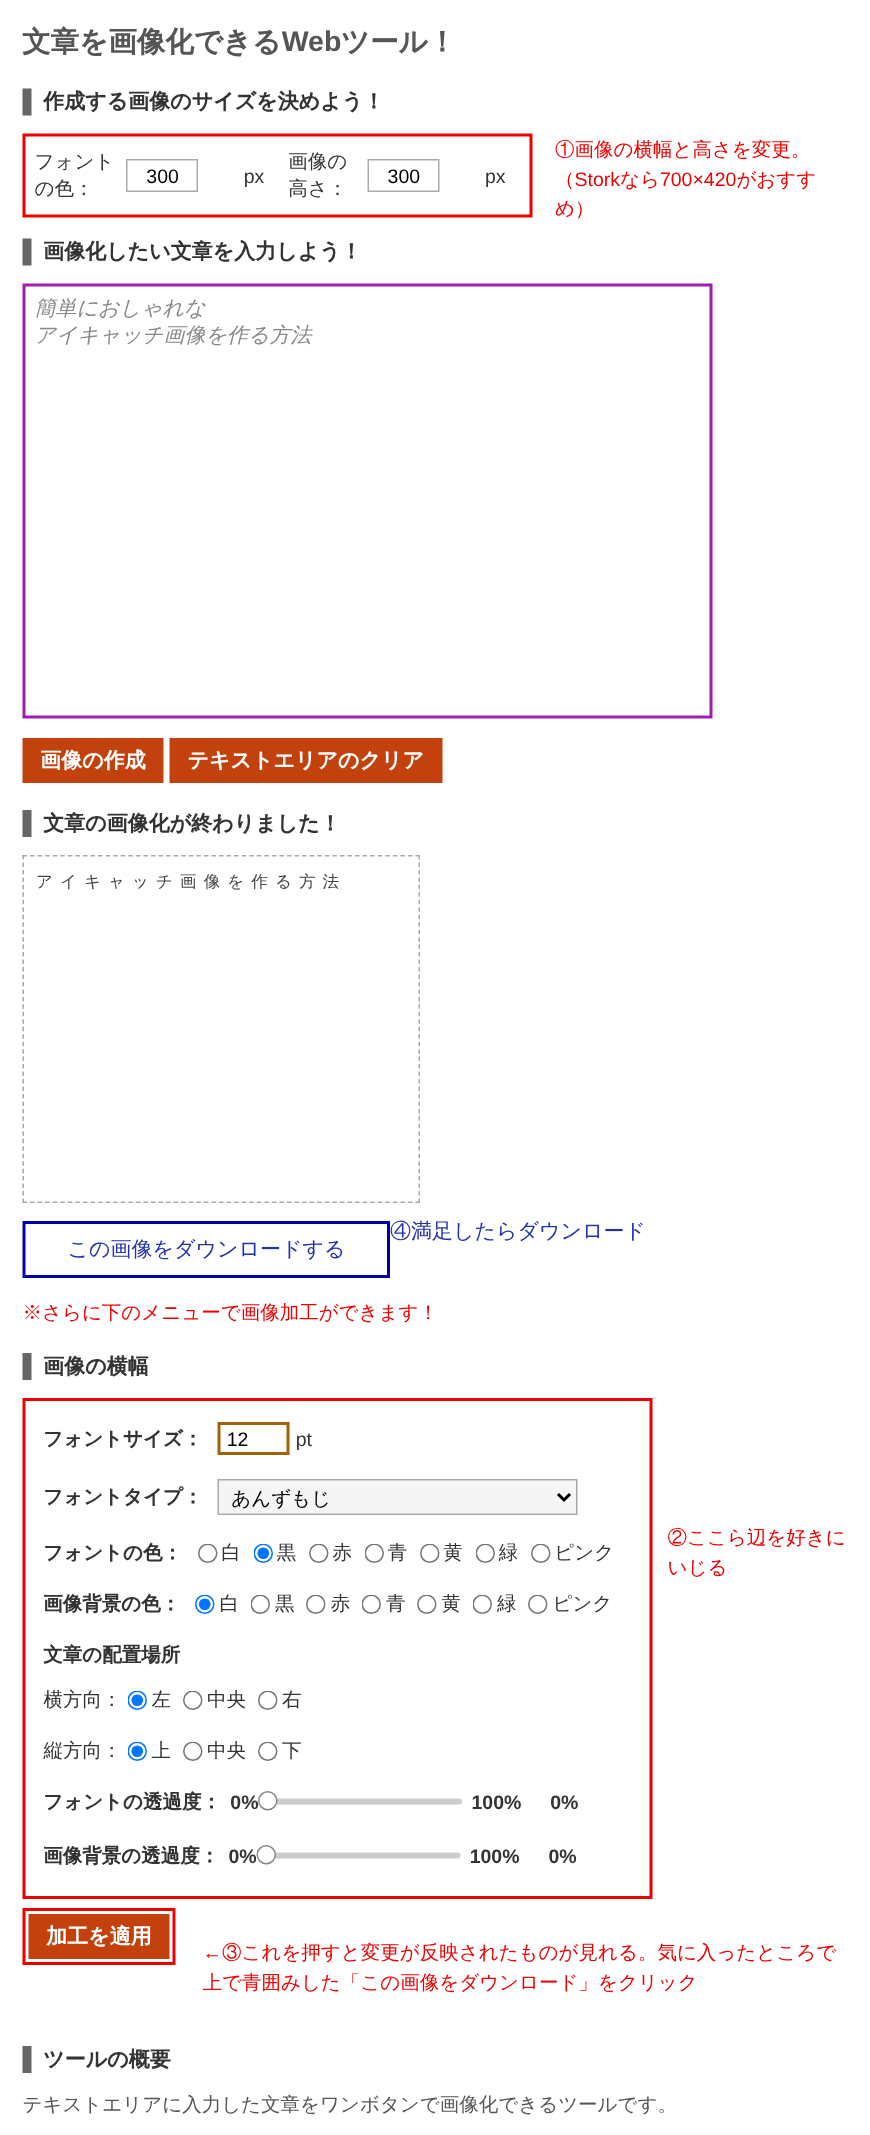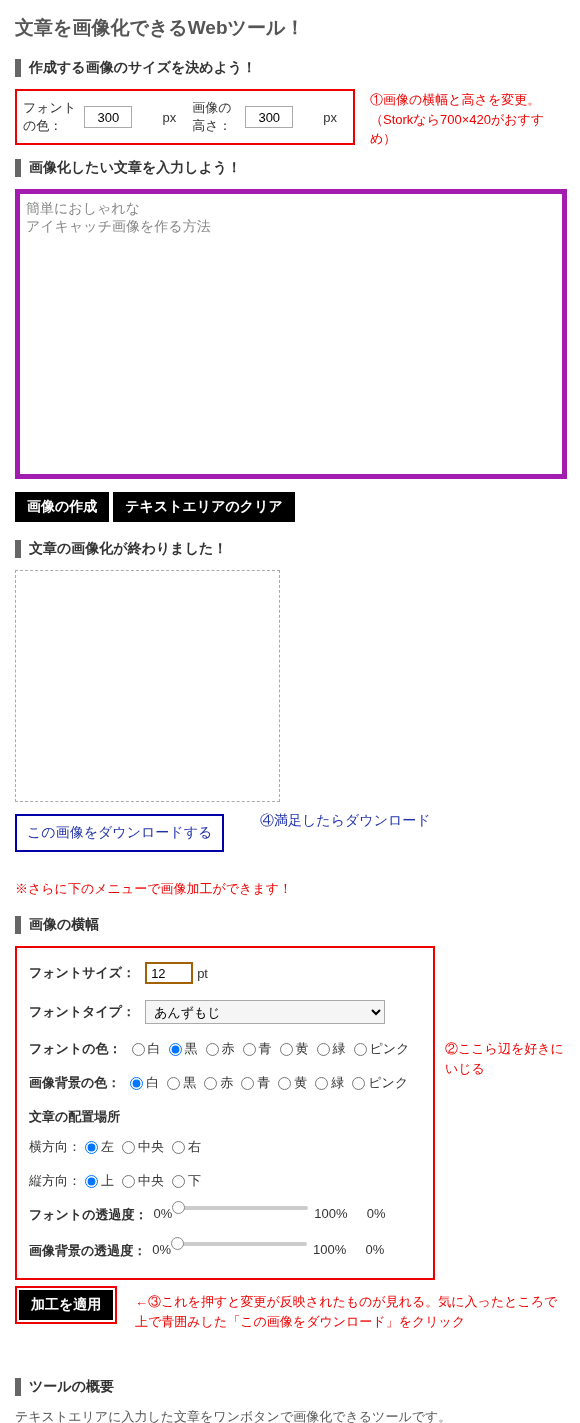--- a/index.html
+++ b/index.html
@@ -5,42 +5,42 @@
     * { box-sizing: border-box; margin: 0; padding: 0; }
     body { font-family: "Hiragino Kaku Gothic ProN", "メイリオ", sans-serif; font-size: 14px; color: #333; background: #fff; width: 580px; padding: 15px; position: relative; }
     .title { font-size: 19px; font-weight: bold; color: #555; margin-bottom: 18px; }
     .section-head { font-weight: bold; margin-bottom: 12px; border-left: 6px solid #666; padding-left: 8px; font-size: 14px; }
     .size-row { border: 2px solid #e00; padding: 8px 6px; margin-bottom: 14px; display: flex; align-items: center; gap: 6px; width: 340px; }
     .size-row label { font-size: 13px; }
     input.num { width: 48px; height: 22px; border: 1px solid #aaa; text-align: center; font-size: 13px; }
     .unit { font-size: 13px; margin-right: 10px; margin-left: 24px; }
     .annot { color: #e00; font-size: 13px; line-height: 1.5; position: absolute; }
     .annot1 { left: 370px; top: 90px; width: 200px; }
-    textarea.main { width: 552px; height: 290px; border: 5px solid #a21caf; padding: 6px; font-size: 14px; color: #888; resize: none; font-family: inherit; }
+    textarea.main { width: 460px; height: 290px; border: 2px solid #a21caf; padding: 6px; font-size: 14px; color: #888; resize: none; font-family: inherit; font-style: italic; }
     .btn-row { margin-top: 10px; margin-bottom: 18px; }
-    .btn { display: inline-block; background: #000000; color: #fff; border: none; padding: 6px 12px; font-size: 14px; font-weight: bold; cursor: pointer; }
+    .btn { display: inline-block; background: #c2410c; color: #fff; border: none; padding: 6px 12px; font-size: 14px; font-weight: bold; cursor: pointer; }
     .preview { width: 265px; height: 232px; border: 1px dashed #aaa; padding: 8px; margin-bottom: 12px; background: #fff; }
     .preview-text { font-size: 11px; color: #444; line-height: 1.7; letter-spacing: 1px; font-family: serif; }
-    .dl-link { display: inline-block; border: 2px solid #00a; color: #23a; padding: 8px 10px; font-size: 14px; margin-bottom: 28px; cursor: pointer; }
+    .dl-link { display: inline-block; border: 2px solid #00a; color: #23a; padding: 8px 28px; font-size: 14px; margin-bottom: 14px; cursor: pointer; }
     .annot4 { left: 260px; top: 810px; color: #23a; font-size: 14px; }
     .red-note { color: #e00; font-size: 13px; margin-bottom: 18px; }
     .proc-box { border: 2px solid #e00; padding: 14px 12px; width: 420px; margin-bottom: 6px; }
     .proc-row { margin-bottom: 16px; font-size: 13px; display: flex; align-items: center; flex-wrap: wrap; gap: 4px; }
     .proc-row strong { font-weight: bold; margin-right: 6px; }
     input.fsize { width: 48px; height: 22px; border: 2px solid #a16207; text-align: left; padding-left: 4px; font-size: 13px; }
     select.ftype { width: 240px; height: 24px; border: 1px solid #aaa; background: #f5f5f5; font-size: 13px; padding-left: 4px; }
     .radio-set { display: inline-flex; align-items: center; gap: 3px; margin-right: 4px; }
     .radio-set input { margin: 0; }
     .sub-head { font-weight: bold; margin-bottom: 12px; font-size: 13px; }
-    .slider-row { display: flex; gap: 6px; font-size: 13px; margin-bottom: 18px; }
+    .slider-row { display: flex; align-items: center; gap: 6px; font-size: 13px; margin-bottom: 18px; font-weight: bold; }
     .slider-track { position: relative; width: 130px; height: 4px; background: #ccc; border-radius: 2px; }
     .slider-thumb { position: absolute; left: -6px; top: -5px; width: 13px; height: 13px; background: #fff; border: 1px solid #888; border-radius: 50%; }
     .apply-wrap { border: 2px solid #e00; display: inline-block; padding: 2px; margin-bottom: 6px; }
     .annot3 { left: 135px; top: 1292px; width: 430px; }
-    .annot2 { left: 445px; top: 1039px; width: 130px; }
+    .annot2 { left: 445px; top: 1015px; width: 130px; }
     .arrow-left { color: #e00; }
     .desc { font-size: 13px; color: #555; margin-top: 8px; }
   </style>
 </head>
 <body>
 
 
 
 <div class="title">文章を画像化できるWebツール！</div>
 
@@ -60,20 +60,21 @@
 <textarea class="main" id="ta" style="">簡単におしゃれな
 アイキャッチ画像を作る方法</textarea>
 
 <div class="btn-row">
   <button class="btn">画像の作成</button>
   <button class="btn">テキストエリアのクリア</button>
 </div>
 
 <div class="section-head">文章の画像化が終わりました！</div>
 <div class="preview">
+  <div class="preview-text">ア イ キ ャ ッ チ 画 像 を 作 る 方 法</div>
 </div>
 
 <span class="dl-link">この画像をダウンロードする</span>
 <div class="annot annot4">④満足したらダウンロード</div>
 
 <div class="red-note">※さらに下のメニューで画像加工ができます！</div>
 
 <div class="section-head">画像の横幅</div>
 
 <div class="proc-box">

